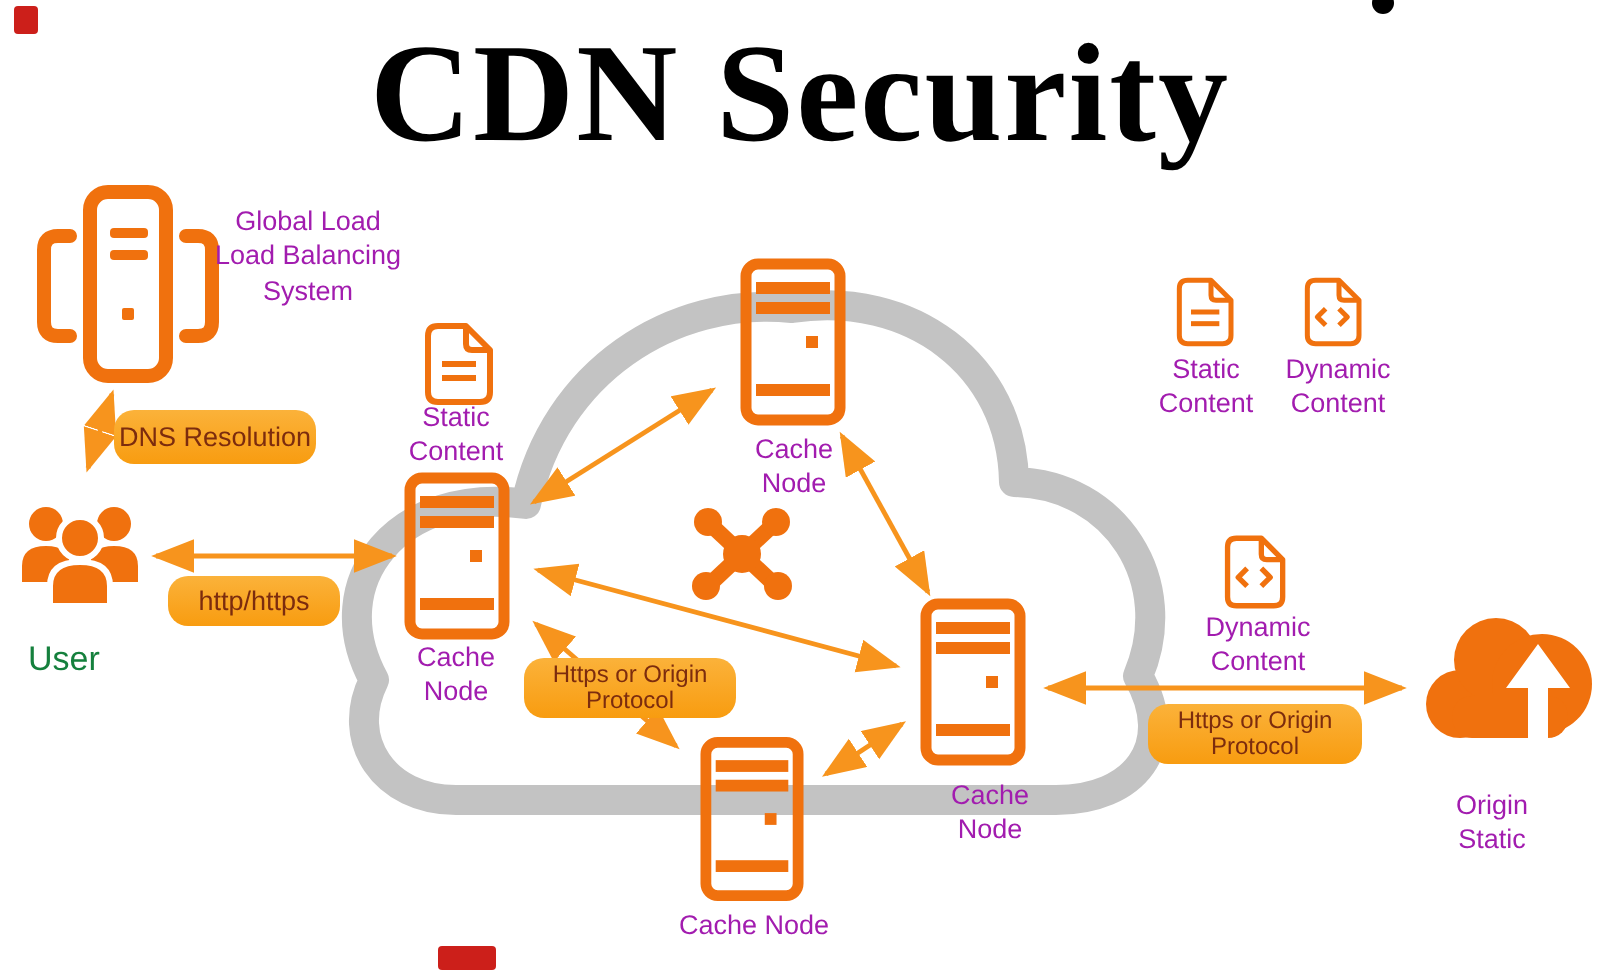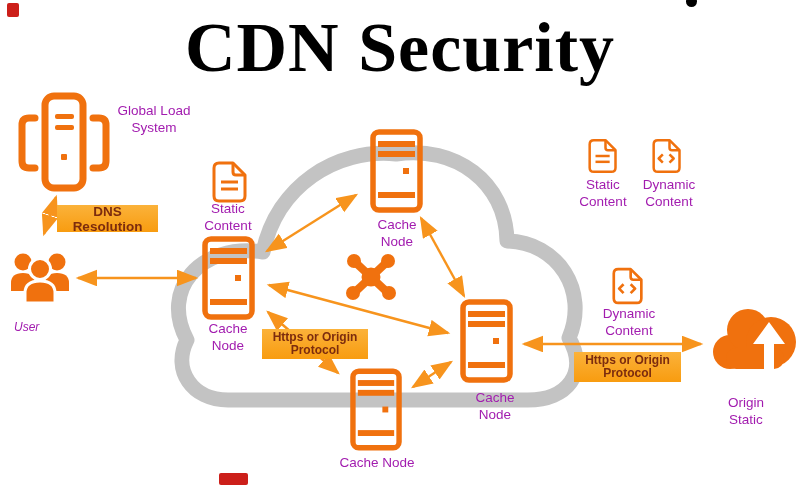--- a/index.html
+++ b/index.html
@@ -4,23 +4,23 @@
 <style>
   html,body{margin:0;padding:0;background:#ffffff;}
   .canvas{position:relative;width:800px;height:485px;background:#ffffff;overflow:hidden;
           font-family:"Liberation Sans", sans-serif;}
   .abs{position:absolute;}
   .title{left:0;top:0;width:800px;text-align:center;
          font-family:"Liberation Serif", serif;font-weight:bold;font-size:70px;
          line-height:96px;color:#000;letter-spacing:1px;}
   svg{display:block;}
   .label{color:#a21caf;font-size:13.5px;line-height:1.28;text-align:center;}
-  .label-user{color:#a21caf;font-size:12px;line-height:1.1;font-style:italic;}
+  .label-user{color:#15803d;font-size:17px;line-height:1.1;}
   .badge{background:linear-gradient(180deg,#fbb23a 0%,#f89c10 100%);
-         border-radius:0;color:#7c2c0e;font-weight:bold;text-align:center;
+         border-radius:10px;color:#7c2c0e;font-weight:normal;text-align:center;
          display:flex;flex-direction:column;justify-content:center;}
   .badge-1line{font-size:13.5px;}
   .badge-2line{font-size:12px;line-height:13px;align-items:center;}
   .marker-red{background:#cc1f1a;}
   .dot-black{background:#000;border-radius:50%;}
 </style>
 </head>
 <body>
 
 <div class="canvas">
@@ -66,39 +66,43 @@
       <rect x="27" y="4" width="38" height="92" rx="9" stroke-width="7"></rect>
     </g>
     <g fill="#f0710e">
       <rect x="37" y="22" width="19" height="5" rx="2"></rect>
       <rect x="37" y="33" width="19" height="5" rx="2"></rect>
       <rect x="43" y="62" width="6" height="6" rx="1"></rect>
     </g>
   </svg>
   <div class="abs label" style="left:98px;top:102px;width:112px;">
     <div>Global Load</div>
+    <div>Load Balancing</div>
     <div>System</div>
   </div>
 
   <div class="abs badge badge-1line" style="left:57px;top:205px;width:101px;height:27px;">
     <div>DNS Resolution</div>
   </div>
 
   <svg class="abs" style="left:8px;top:247px;" width="64" height="64" viewBox="0 0 64 64">
     <g fill="#f0710e">
       <circle cx="15" cy="15" r="8.5"></circle>
       <path d="M 3 44 V 36 Q 3 26 15 26 Q 27 26 27 36 V 44 Z"></path>
       <circle cx="49" cy="15" r="8.5"></circle>
       <path d="M 37 44 V 36 Q 37 26 49 26 Q 61 26 61 36 V 44 Z"></path>
       <circle cx="32" cy="22" r="10.5" stroke="#ffffff" stroke-width="3"></circle>
       <path d="M 17 56 V 46 Q 17 34 32 34 Q 47 34 47 46 V 56 Z" stroke="#ffffff" stroke-width="3"></path>
     </g>
   </svg>
   <div class="abs label label-user" style="left:14px;top:321px;width:60px;text-align:left;">User</div>
 
+  <div class="abs badge badge-1line" style="left:84px;top:288px;width:86px;height:25px;">
+    <div>http/https</div>
+  </div>
 
   <svg class="abs" style="left:212px;top:161px;" width="36" height="42" viewBox="0 0 36 42">
     <g stroke="#f0710e" fill="none" stroke-width="3" stroke-linejoin="round">
       <path d="M 7 2 H 21 L 33 14 V 35 Q 33 40 28 40 H 7 Q 2 40 2 35 V 7 Q 2 2 7 2 Z"></path>
       <path d="M 21 2 V 11 Q 21 14 24 14 H 33"></path>
       <line x1="9" y1="21" x2="26" y2="21"></line>
       <line x1="9" y1="28" x2="26" y2="28"></line>
     </g>
   </svg>
   <div class="abs label" style="left:191px;top:200px;width:74px;">

